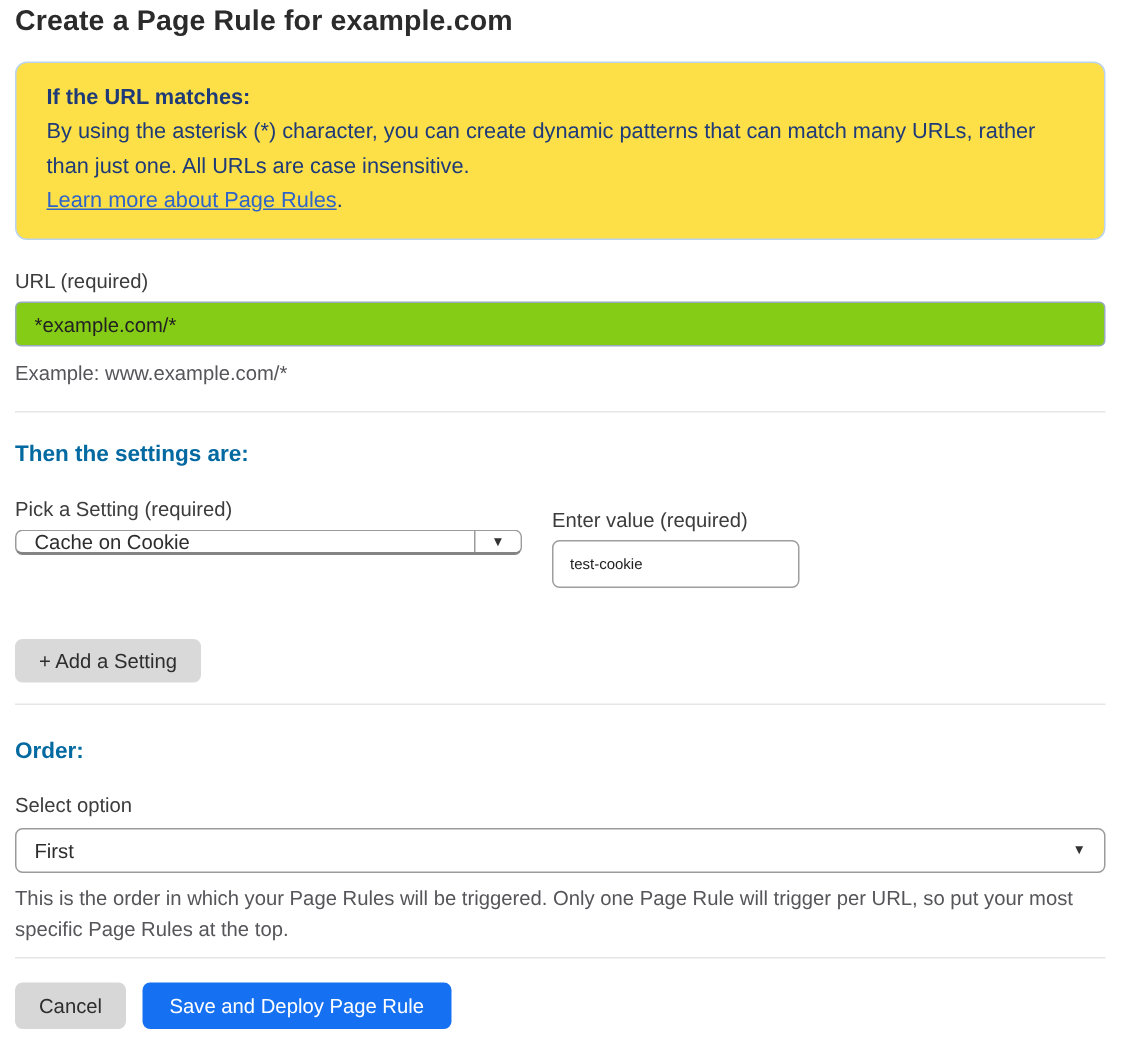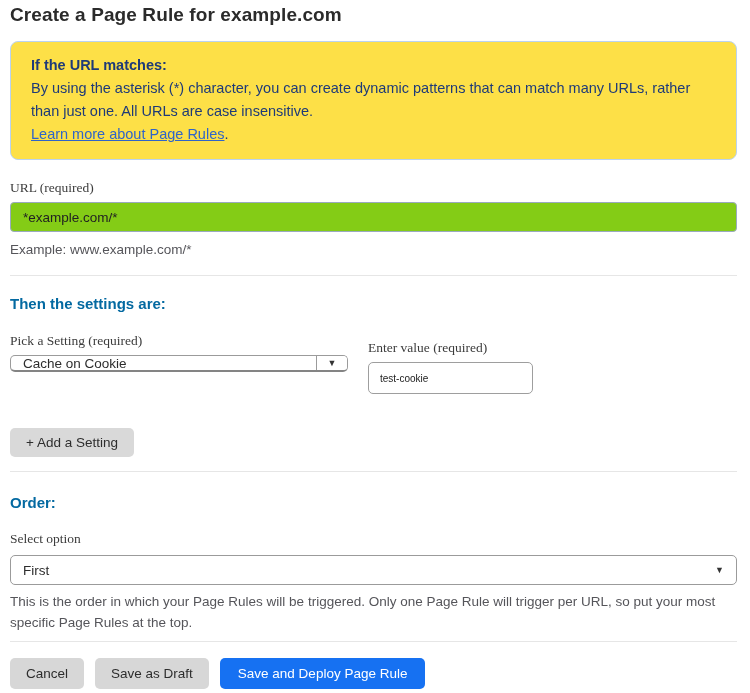--- a/index.html
+++ b/index.html
@@ -18,21 +18,21 @@
   
   .info-box{
     background:#fde047;border:1px solid #bad3f0;border-radius:8px;
     padding:12px 20px 13px 20px;margin-bottom:20px;
     font-size:14.5px;line-height:23px;color:#1e3a78;
   }
   .info-heading{font-weight:700;}
   .info-link{color:#2f64c9;text-decoration:underline;cursor:pointer;}
 
   
-  .field-label{font-size:13.5px;color:#3c3c3c;margin:0 0 6px 0;font-family:Liberation Serif, serif;}
+  .field-label{font-size:13.5px;color:#3c3c3c;margin:0 0 6px 0;}
   .helper-text{font-size:13.5px;color:#55555a;margin:7px 0 0 0;line-height:21px;}
 
   
   .url-input{
     display:block;width:100%;box-sizing:border-box;height:30px;
     background:#84cc16;border:1px solid #9aaabf;border-radius:4px;
     padding:0 12px;font-size:13.5px;color:#222;
     font-family:"Liberation Sans","DejaVu Sans",sans-serif;outline:none;
   }
 
@@ -138,17 +138,16 @@
     <span>First</span>
     <span class="caret">▼</span>
   </div>
 
   <div class="helper-text" style="margin-top:6px;">This is the order in which your Page Rules will be triggered. Only one Page Rule will trigger per URL, so put your most specific Page Rules at the top.</div>
 
   <hr class="divider" style="margin-top:8px;">
 
   <div class="actions">
     <button class="btn btn-gray">Cancel</button>
-    <button class="btn btn-gray">Save as Draft</button>
     <button class="btn btn-blue">Save and Deploy Page Rule</button>
   </div>
 
 </div>
 
 </body></html>

